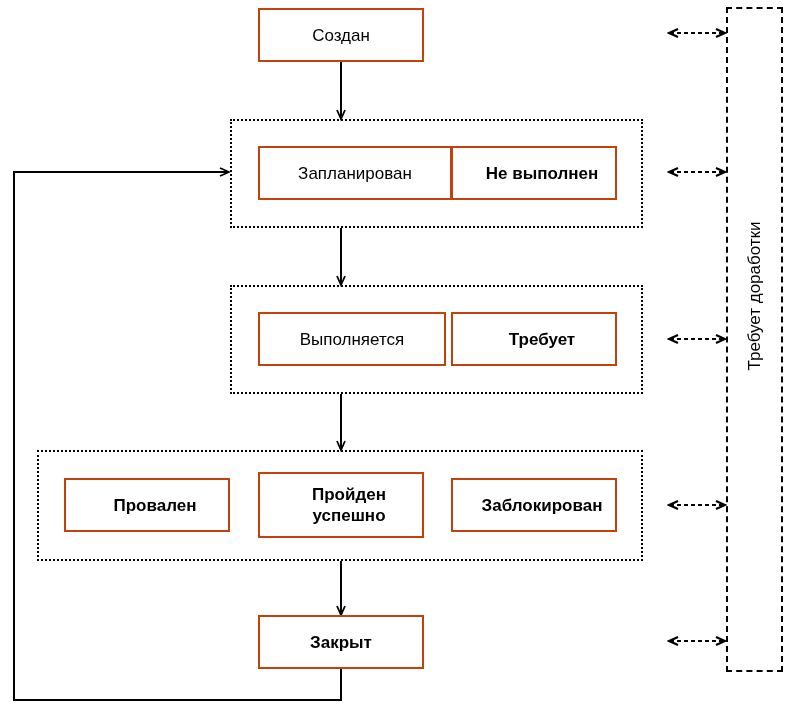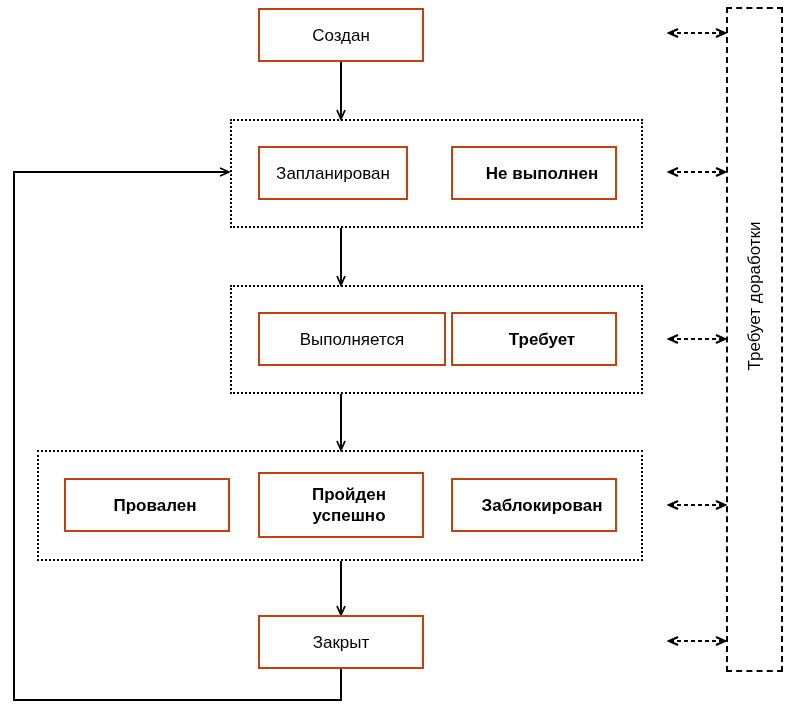--- a/index.html
+++ b/index.html
@@ -122,21 +122,21 @@
   </svg>
 
   <div class="group-box" style="left:230px; top:119px; width:413px; height:109px;"></div>
   <div class="group-box" style="left:230px; top:285px; width:413px; height:109px;"></div>
   <div class="group-box" style="left:37px; top:450px; width:606px; height:111px;"></div>
 
   <div class="node-box" style="left:258px; top:8px; width:166px; height:54px;">
     <span class="node-label">Создан</span>
   </div>
 
-  <div class="node-box" style="left:258px; top:146px; width:150px; height:54px;">
+  <div class="node-box" style="left:258px; top:146px; width:194px; height:54px;">
     <span class="node-label">Запланирован</span>
   </div>
 
   <div class="node-box bold" style="left:451px; top:146px; width:166px; height:54px;">
     <span class="node-label">Не выполнен</span>
   </div>
 
   <div class="node-box" style="left:258px; top:312px; width:188px; height:54px;">
     <span class="node-label">Выполняется</span>
   </div>
@@ -150,20 +150,20 @@
   </div>
 
   <div class="node-box bold" style="left:258px; top:472px; width:166px; height:66px;">
     <span class="node-label" style="display:block; max-width:120px;">Пройден успешно</span>
   </div>
 
   <div class="node-box bold" style="left:451px; top:478px; width:166px; height:54px;">
     <span class="node-label">Заблокирован</span>
   </div>
 
-  <div class="node-box" style="left:258px; top:615px; width:166px; height:54px;">
+  <div class="node-box" style="left:258px; top:615px; width:166px; height:54px;font-weight:bold;">
     <span class="node-label">Закрыт</span>
   </div>
 
   <div class="side-box" style="left:726px; top:7px; width:57px; height:665px;"></div>
   <div class="side-label" style="left:726px; top:332px; width:57px; text-align:center;">Требует доработки</div>
 
 </div>
 
 </body></html>

